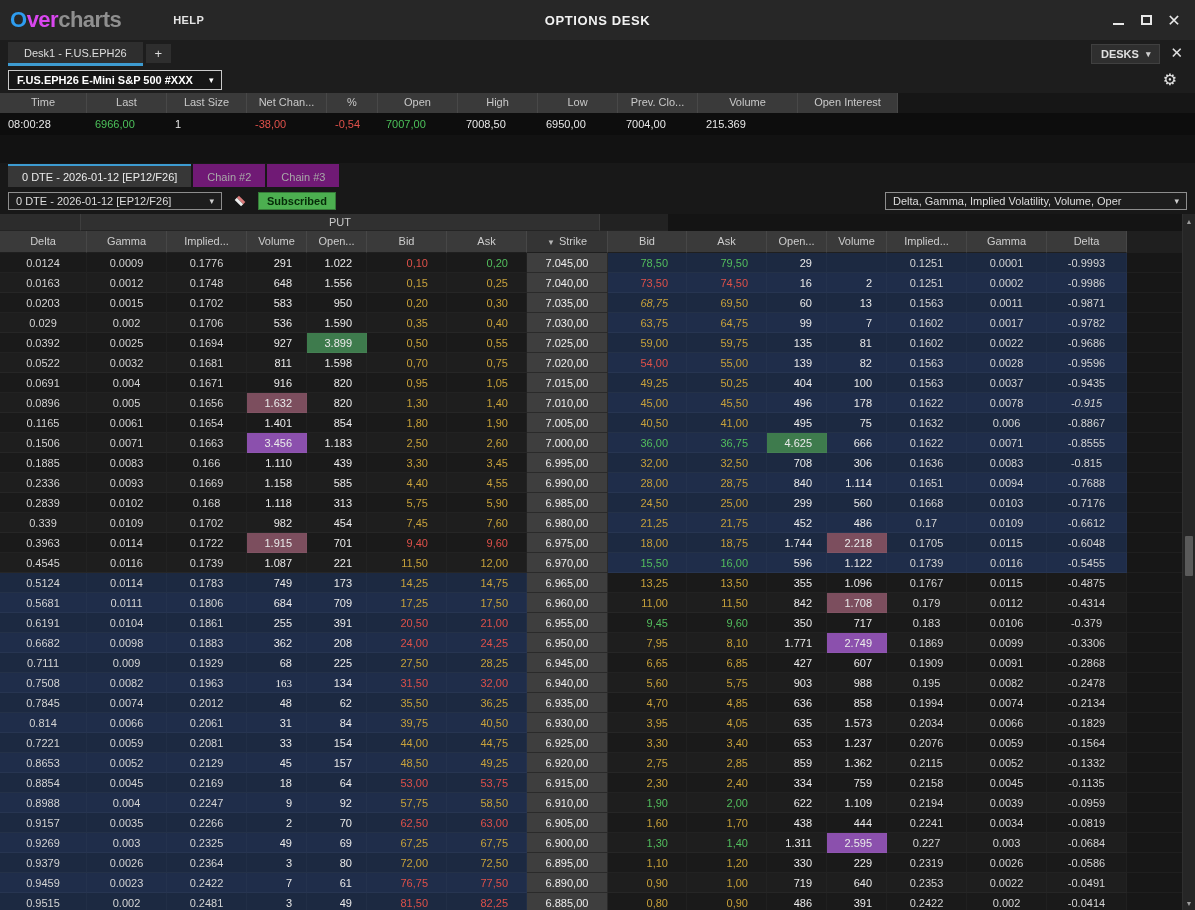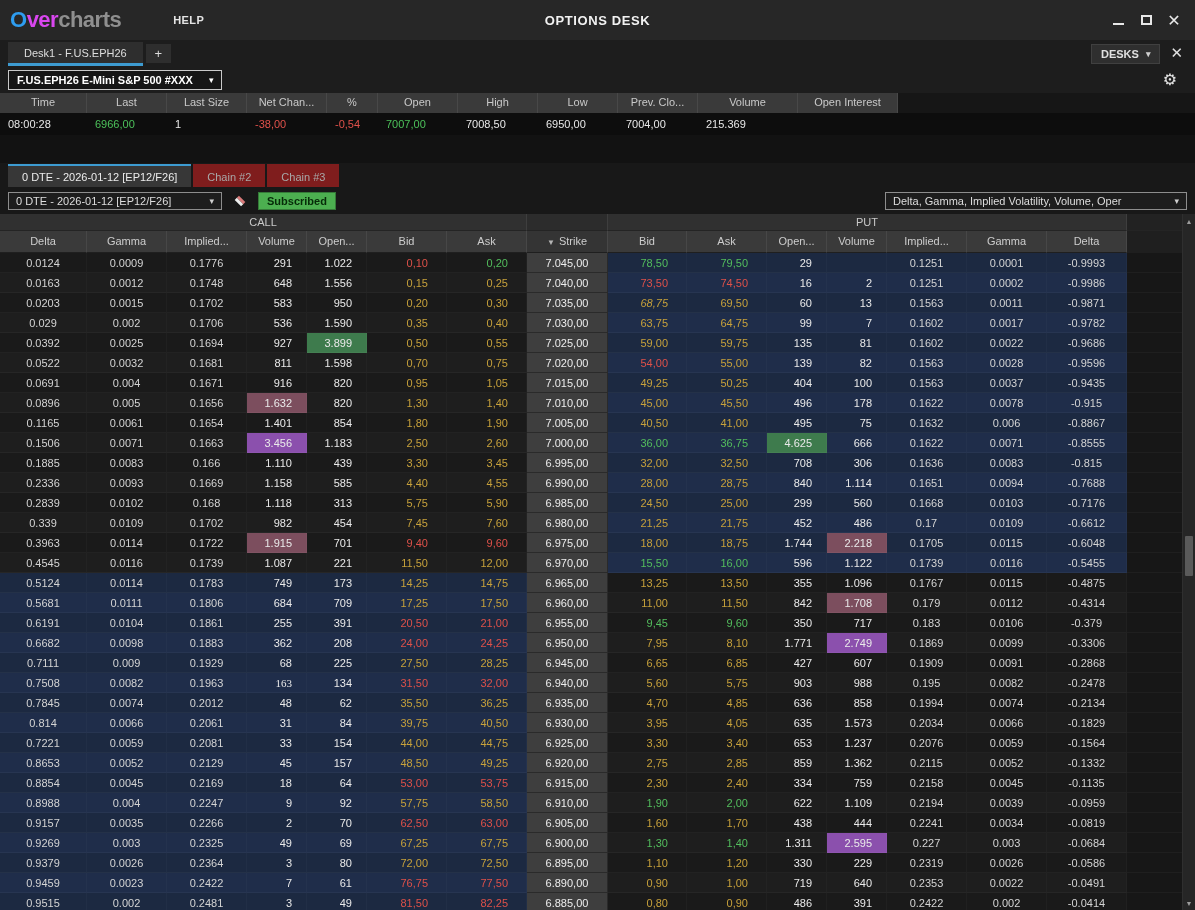--- a/index.html
+++ b/index.html
@@ -44,21 +44,21 @@
     line-height:19px; overflow:hidden; white-space:nowrap; }
   .qh-fill{ flex:1; background:#161616; border-right:none; }
   .quote-row{ display:flex; height:22px; background:#0d0d0d; align-items:center; }
   .qv{ font-size:11px; padding-left:8px; white-space:nowrap; overflow:hidden; }
   .qv.white{ color:#e8e8e8; } .qv.green{ color:#4cc05a; } .qv.red{ color:#e0514b; }
   .gap{ height:28px; background:#121212; }
   
   .chaintabs{ height:24px; background:#181818; display:flex; align-items:flex-end; padding-left:8px; gap:2px; }
   .ctab{ height:23px; padding:0 14px; display:flex; align-items:center; font-size:11px; }
   .ctab.active{ background:#373737; color:#ececec; border-top:2px solid #3d9bd1; }
-  .ctab.inactive{ background:#7f1d1d; color:#a8a8a8; border-top:2px solid transparent; }
+  .ctab.inactive{ background:#701a75; color:#a8a8a8; border-top:2px solid transparent; }
   
   .chainctl{ height:27px; background:#181818; display:flex; align-items:center; padding:0 8px; gap:9px; }
   .ctl-select{ display:flex; align-items:center; justify-content:space-between; gap:10px; border:1px solid #8d8d8d;
     background:#1d1d1d; color:#dedede; font-size:11px; padding:2px 7px; width:214px; white-space:nowrap; }
   .ctl-caret{ font-size:9px; color:#cfcfcf; }
   .eraser-btn{ width:18px; height:18px; display:flex; align-items:center; justify-content:center; }
   .subscribed{ background:#4caf50; border:1px solid #357a38; color:#062b08; font-weight:bold; font-size:11px; padding:2px 8px; }
   .ctl-right{ margin-left:auto; width:302px; display:flex; align-items:center; justify-content:space-between; gap:8px;
     border:1px solid #8d8d8d; background:#1d1d1d; color:#dedede; font-size:11px; padding:2px 7px; white-space:nowrap; overflow:hidden; }
   
@@ -188,21 +188,20 @@
       </svg>
     </div>
     <div class="subscribed">Subscribed</div>
     <div class="ctl-right">
       <span>Delta, Gamma, Implied Volatility, Volume, Oper</span>
       <span class="ctl-caret">▾</span>
     </div>
   </div>
 
   <div class="grouphdr">
-    <div class="grp" style="width:527px">CALL</div>
     <div class="grp spacer" style="width:81px"></div>
     <div class="grp" style="width:519px">PUT</div>
     <div class="grp gfill" style="width:68px"></div>
   </div>
   <div class="colhdr" id="chain-colhdr">
       <div class="ch" style="width: 87px;">Delta</div>
       <div class="ch" style="width: 80px;">Gamma</div>
       <div class="ch" style="width: 80px;">Implied...</div>
       <div class="ch" style="width: 60px;">Volume</div>
       <div class="ch" style="width: 60px;">Open...</div>
@@ -353,21 +352,21 @@
         <div class="cell t-vol side-call" style="width: 60px;">820</div>
         <div class="cell t-price side-call px-a" style="width: 80px;">1,30</div>
         <div class="cell t-price side-call px-a" style="width: 80px;">1,40</div>
         <div class="cell strike" style="width: 81px;">7.010,00</div>
         <div class="cell t-price side-put px-a" style="width: 79px;">45,00</div>
         <div class="cell t-price side-put px-a" style="width: 80px;">45,50</div>
         <div class="cell t-vol side-put" style="width: 60px;">496</div>
         <div class="cell t-vol side-put" style="width: 60px;">178</div>
         <div class="cell t-num side-put" style="width: 80px;">0.1622</div>
         <div class="cell t-num side-put" style="width: 80px;">0.0078</div>
-        <div class="cell t-num side-put" style="width: 80px;">-0.915</div>
+        <div class="cell t-num side-put" style="width: 80px; font-style: italic;">-0.915</div>
         <div class="cell fillc" style="width: 68px;"></div>
       </div>
       <div class="row itm-put">
         <div class="cell t-num side-call" style="width: 87px;">0.1165</div>
         <div class="cell t-num side-call" style="width: 80px;">0.0061</div>
         <div class="cell t-num side-call" style="width: 80px;">0.1654</div>
         <div class="cell t-vol side-call" style="width: 60px;">1.401</div>
         <div class="cell t-vol side-call" style="width: 60px;">854</div>
         <div class="cell t-price side-call px-a" style="width: 80px;">1,80</div>
         <div class="cell t-price side-call px-a" style="width: 80px;">1,90</div>

